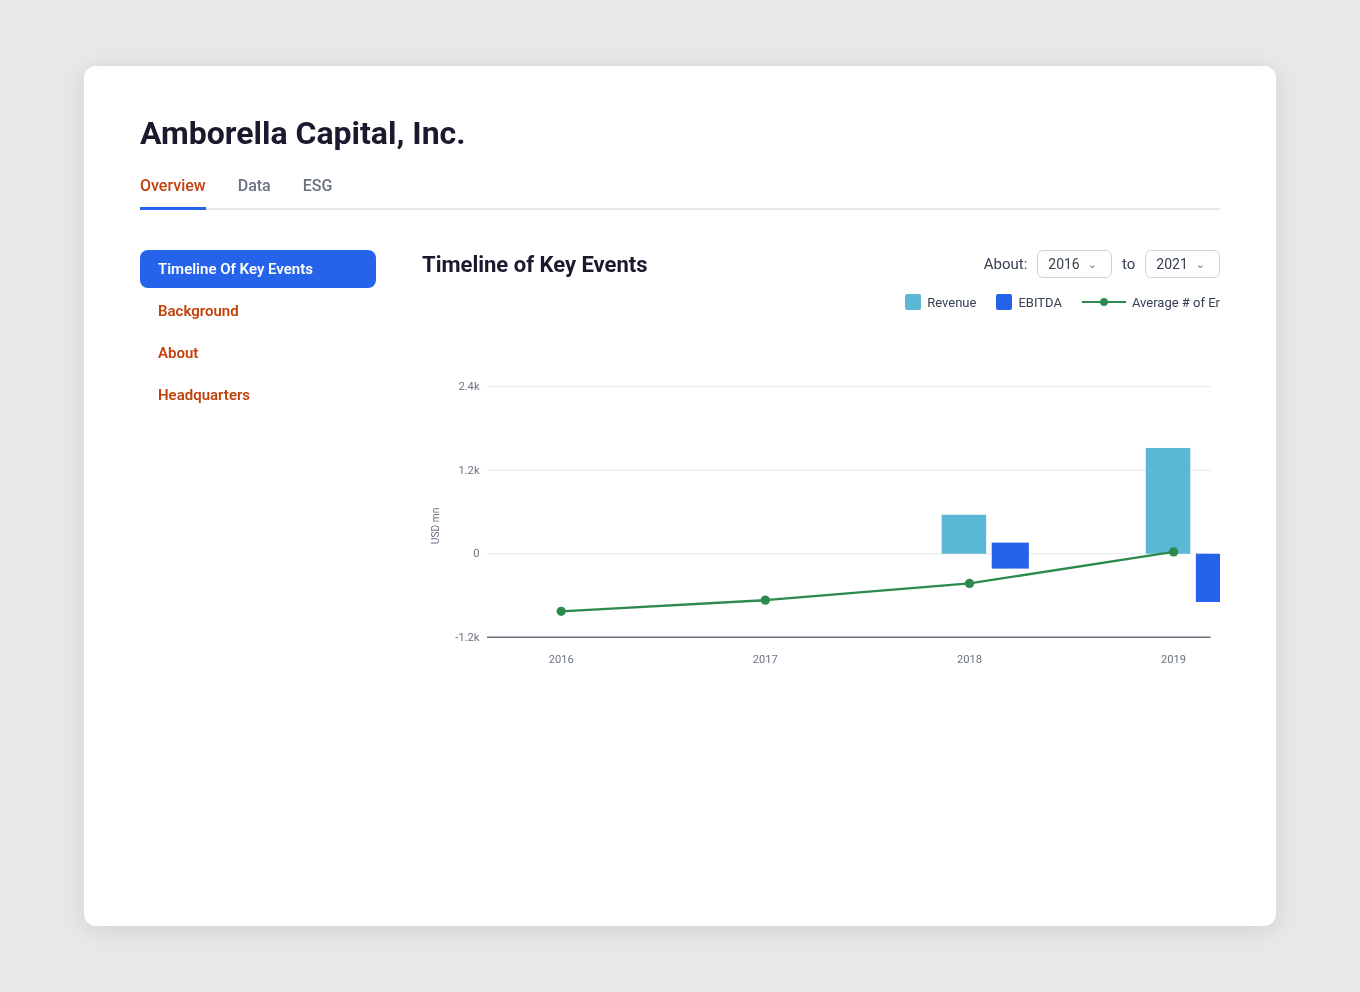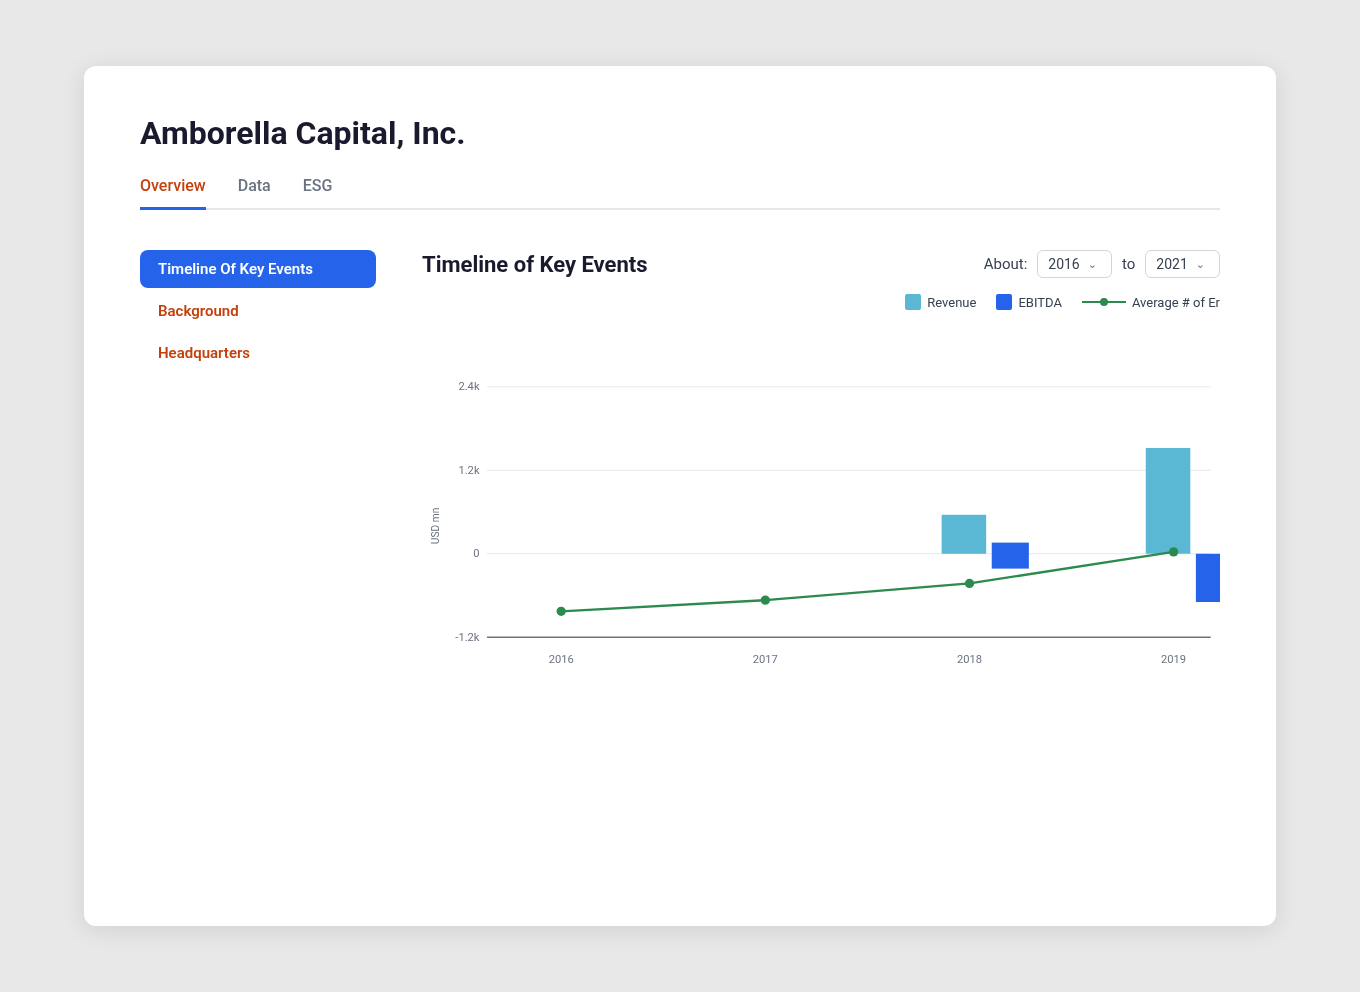--- a/index.html
+++ b/index.html
@@ -163,20 +163,21 @@
   <div class="tabs">
     <div class="tab active">Overview</div>
     <div class="tab">Data</div>
     <div class="tab">ESG</div>
   </div>
 
   <div class="content-area">
     <div class="sidebar">
       <div class="sidebar-item active">Timeline Of Key Events</div>
       <div class="sidebar-item">Background</div>
+      <div class="sidebar-item">About</div>
       <div class="sidebar-item">Headquarters</div>
     </div>
 
     <div class="main-panel">
       <div class="chart-header">
         <div class="chart-title">Timeline of Key Events</div>
         <div class="years-control">
           <span>About:</span>
           <div class="year-dropdown">
             <span>2016</span>

